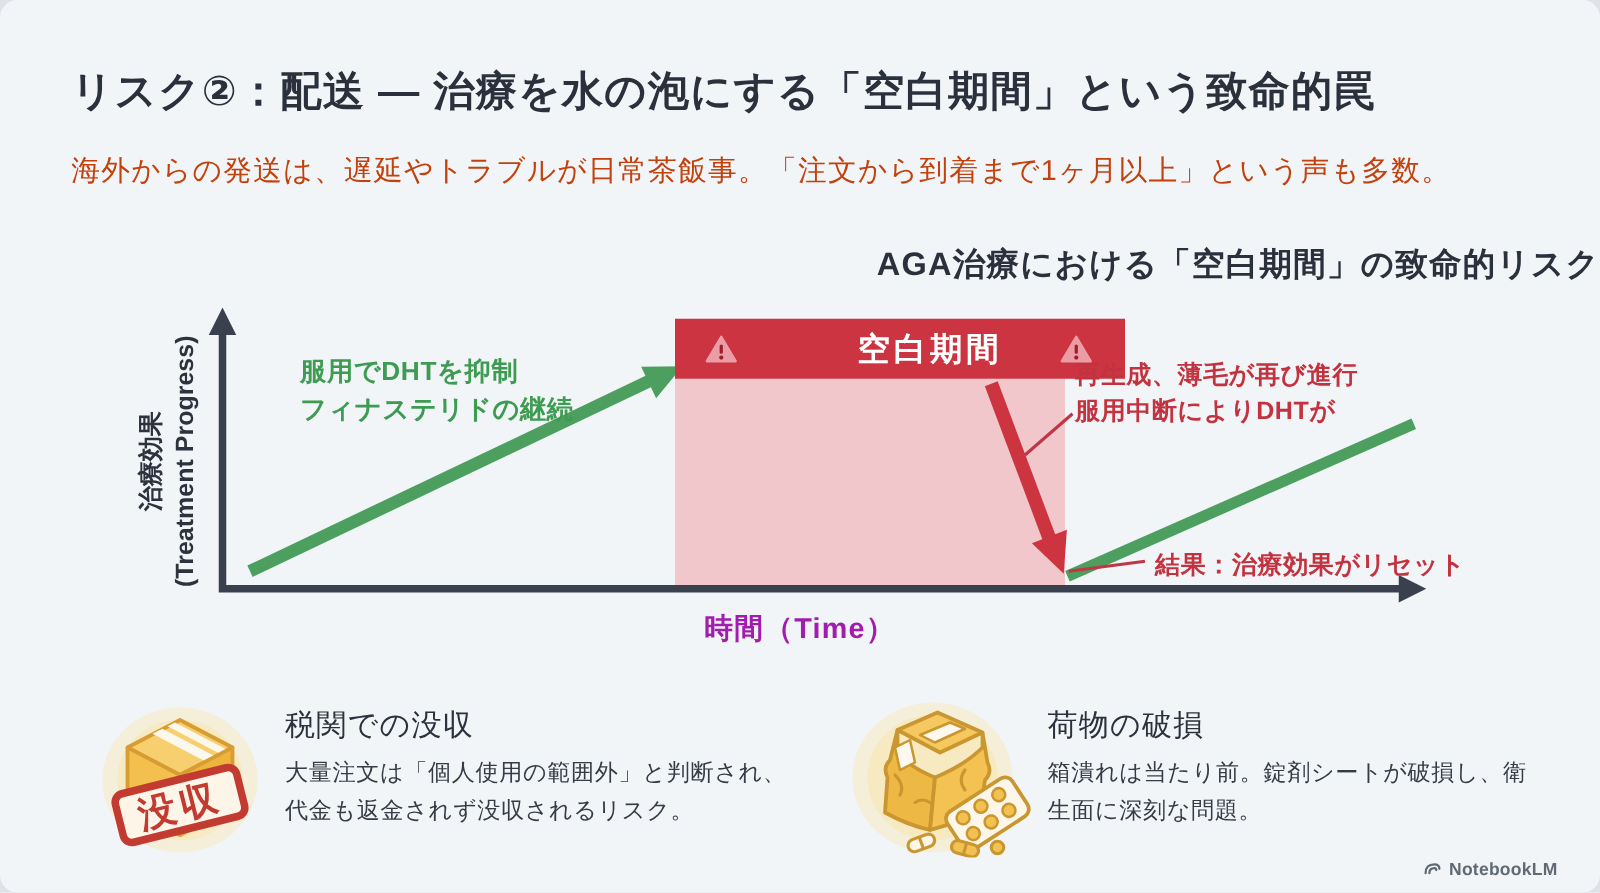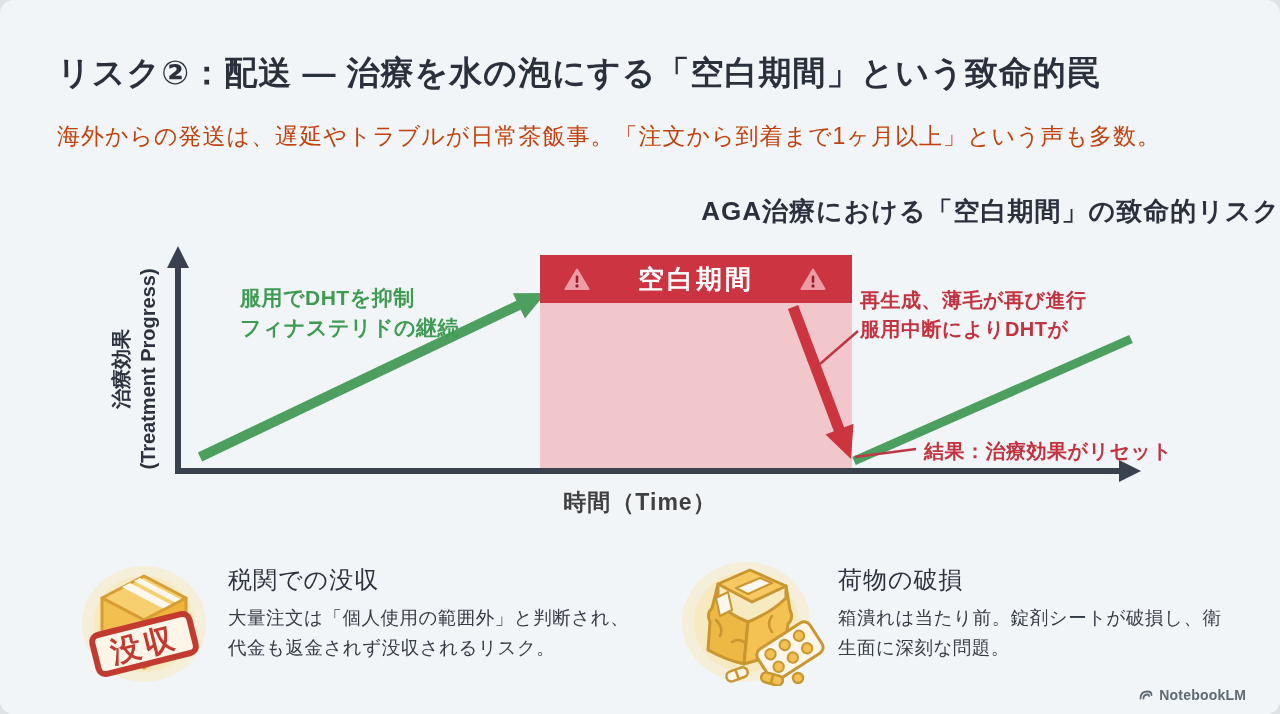--- a/index.html
+++ b/index.html
@@ -26,21 +26,21 @@
   }
   .y-axis-label{
     left:-23px;top:340px;width:320px;height:58px;
     transform:rotate(-90deg);transform-origin:center;
     text-align:center;font-size:20px;font-weight:bold;color:#2c333e;
     line-height:1.35;
   }
   .chart-svg{left:0;top:0;pointer-events:none;}
   .gap-banner{
     left:540px;top:255px;width:312px;height:48px;background:#cb3440;
-    display:flex;align-items:center;justify-content:center;
+    display:flex;align-items:center;justify-content:center;padding-left:48px;
   }
   .gap-banner .warn{position:absolute;top:13px;}
   .gap-banner .warn.left{left:24px;}
   .gap-banner .warn.right{right:26px;}
   .gap-banner-label{
     color:#ffffff;font-size:26px;font-weight:bold;letter-spacing:3px;
   }
   .rising-label{
     left:240px;top:283px;font-size:21px;font-weight:bold;color:#3e9b52;
     line-height:1.45;letter-spacing:0.5px;
@@ -48,21 +48,21 @@
   .falling-label{
     left:860px;top:286px;font-size:20px;font-weight:bold;color:#c2333f;
     line-height:1.45;letter-spacing:0.5px;
   }
   .result-label{
     left:924px;top:438px;font-size:20px;font-weight:bold;color:#c2333f;
     letter-spacing:0.5px;white-space:nowrap;
   }
   .x-axis-label{
     left:480px;top:487px;width:320px;text-align:center;
-    font-size:23px;font-weight:bold;color:#404040;letter-spacing:1px;
+    font-size:23px;font-weight:bold;color:#a21caf;letter-spacing:1px;
   }
   .card-title{
     top:564px;font-size:24px;font-weight:normal;color:#2b313d;letter-spacing:1px;
   }
   .card-body{
     top:603px;font-size:18.5px;color:#353c46;line-height:1.6;letter-spacing:0.5px;
   }
   .card-title.c1,.card-body.c1{left:228px;}
   .card-body.c1{width:412px;}
   .card-title.c2,.card-body.c2{left:838px;}

